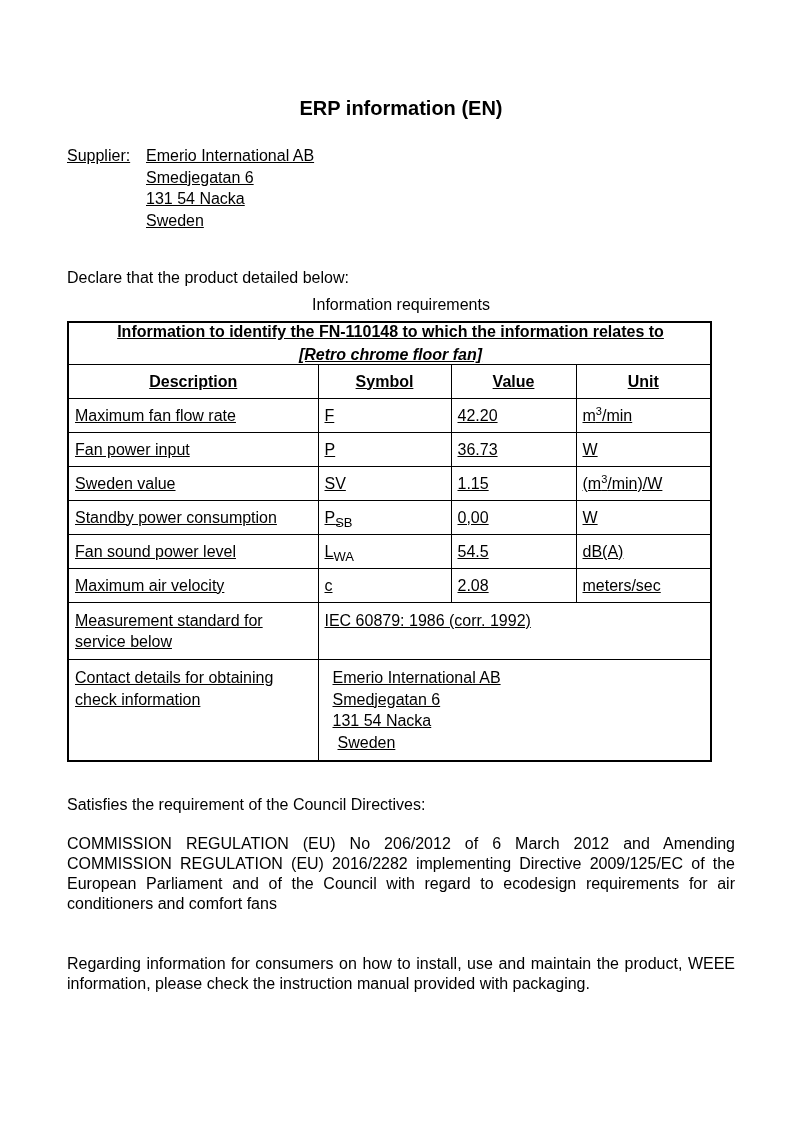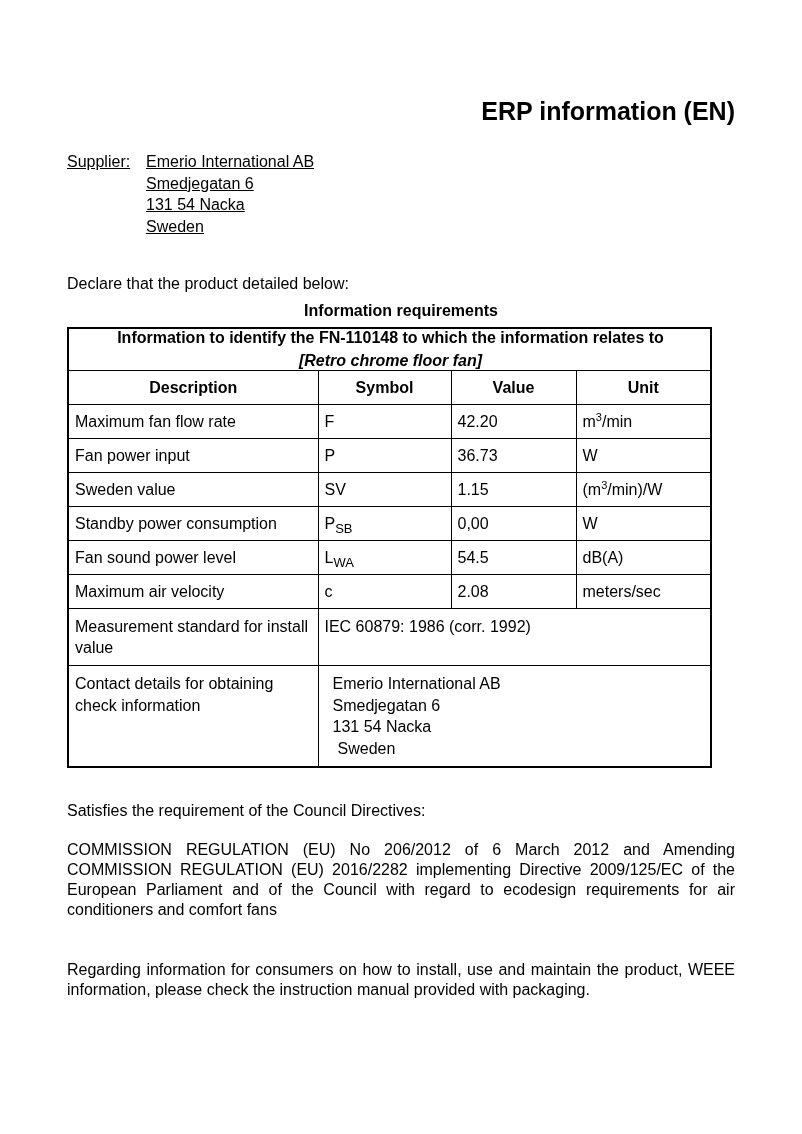--- a/index.html
+++ b/index.html
@@ -7,46 +7,46 @@
   body {
     width: 802px; height: 1134px;
     background: #ffffff; color: #000000;
     font-family: "Liberation Sans", sans-serif;
     font-size: 16px;
     overflow: hidden;
   }
   .page { width: 802px; height: 1134px; padding: 97px 67px 0 67px; }
 
   .doc-title {
-    text-align: right;
-    font-size: 25px;
+    text-align: center;
+    font-size: 20px;
     font-weight: bold;
     margin: 0;
   }
 
   .supplier-block { display: flex; margin-top: 25px; line-height: 21.5px; text-decoration: underline; }
   .supplier-label { width: 79px; flex: 0 0 79px; }
   .supplier-address div { white-space: nowrap; }
 
   .declare-line { margin-top: 38px; }
 
   .table-title {
     margin-top: 9px;
     text-align: center;
-    font-weight: bold;
+    font-weight: normal;
   }
 
   table.info-table {
     border-collapse: collapse;
     margin-top: 7px;
     width: 643px;
     table-layout: fixed;
   }
   table.info-table { border: 2px solid #000; }
-  .info-table td, .info-table th { border: 1.5px solid #000; font-size: 16px; }
+  .info-table td, .info-table th { border: 1.5px solid #000; font-size: 16px; text-decoration: underline; }
 
   .id-header-cell { text-align: center; padding: 9px 6px 8px 6px; }
   .id-line1 { font-weight: bold; }
   .id-line2 { font-weight: bold; font-style: italic; margin-top: 5px; }
 
   .info-table th.col-head {
     height: 34px; font-weight: bold; text-align: center;
     padding: 0 4px;
   }
 
@@ -136,21 +136,21 @@
     <td>54.5</td>
     <td><span class="u-pre">dB(A)</span><sup class="u-sup"></sup><span class="u-post"></span></td>
   </tr>
         <tr class="data-row">
     <td>Maximum air velocity</td>
     <td><span class="sym-base">c</span><sub class="sym-sub"></sub></td>
     <td>2.08</td>
     <td><span class="u-pre">meters/sec</span><sup class="u-sup"></sup><span class="u-post"></span></td>
   </tr>
         <tr class="measurement-row">
-        <td>Measurement standard for install value</td>
+        <td>Measurement standard for service below</td>
         <td colspan="3">IEC 60879: 1986 (corr. 1992)</td>
       </tr>
       <tr class="contact-row">
         <td>Contact details for obtaining check information</td>
         <td colspan="3">
           <div class="contact-address">
             <div>Emerio International AB</div>
             <div>Smedjegatan 6</div>
             <div>131 54 Nacka</div>
             <div>Sweden</div>

